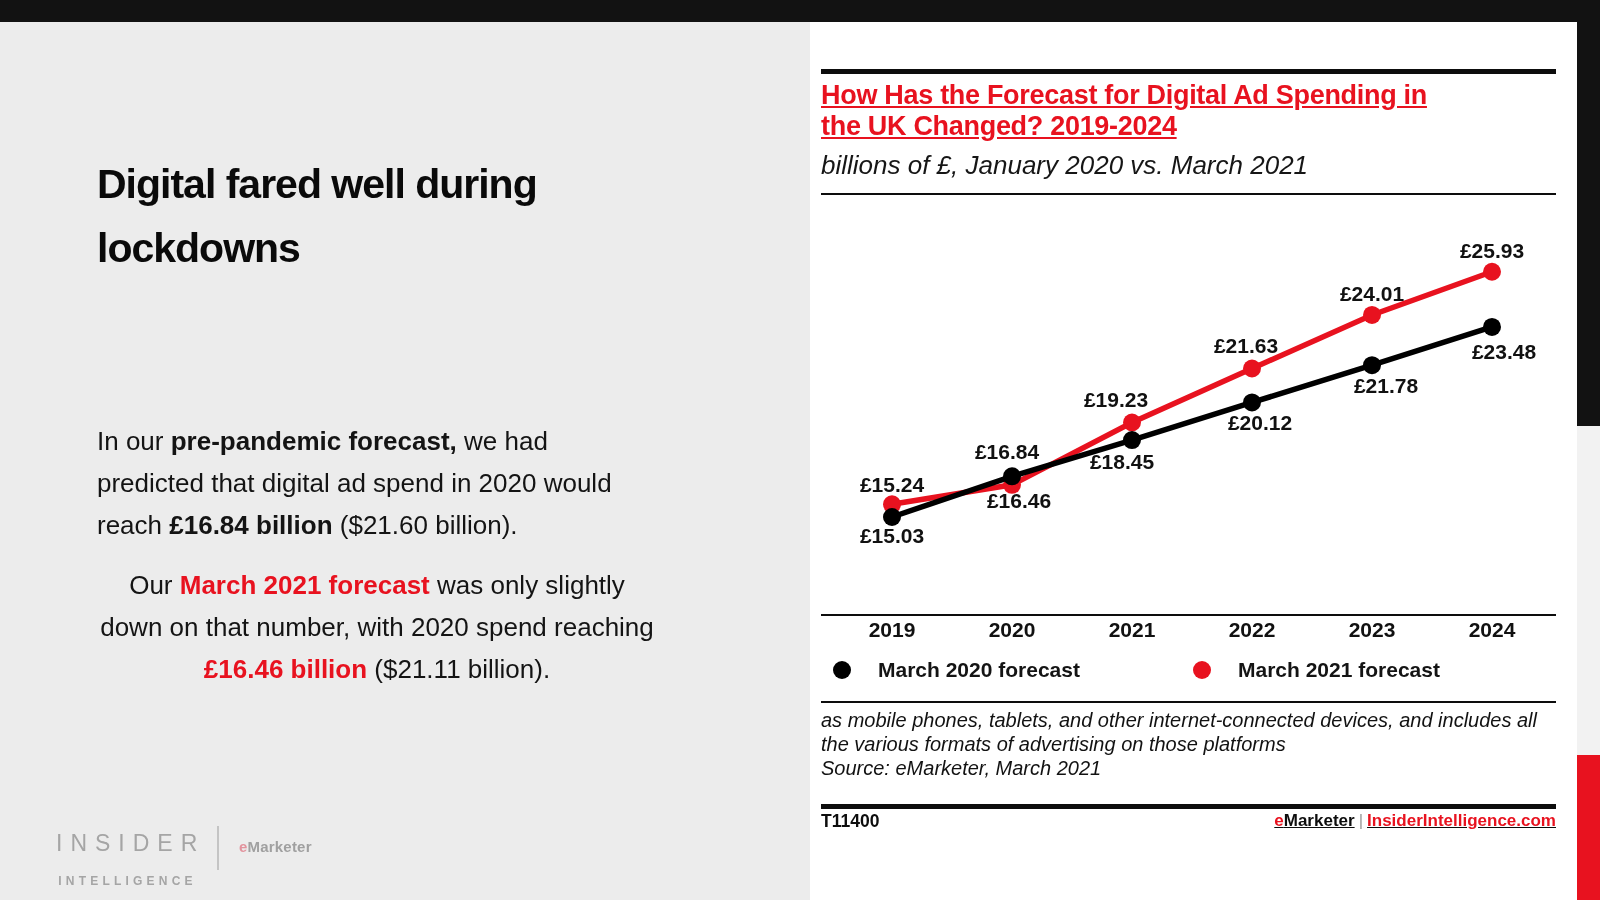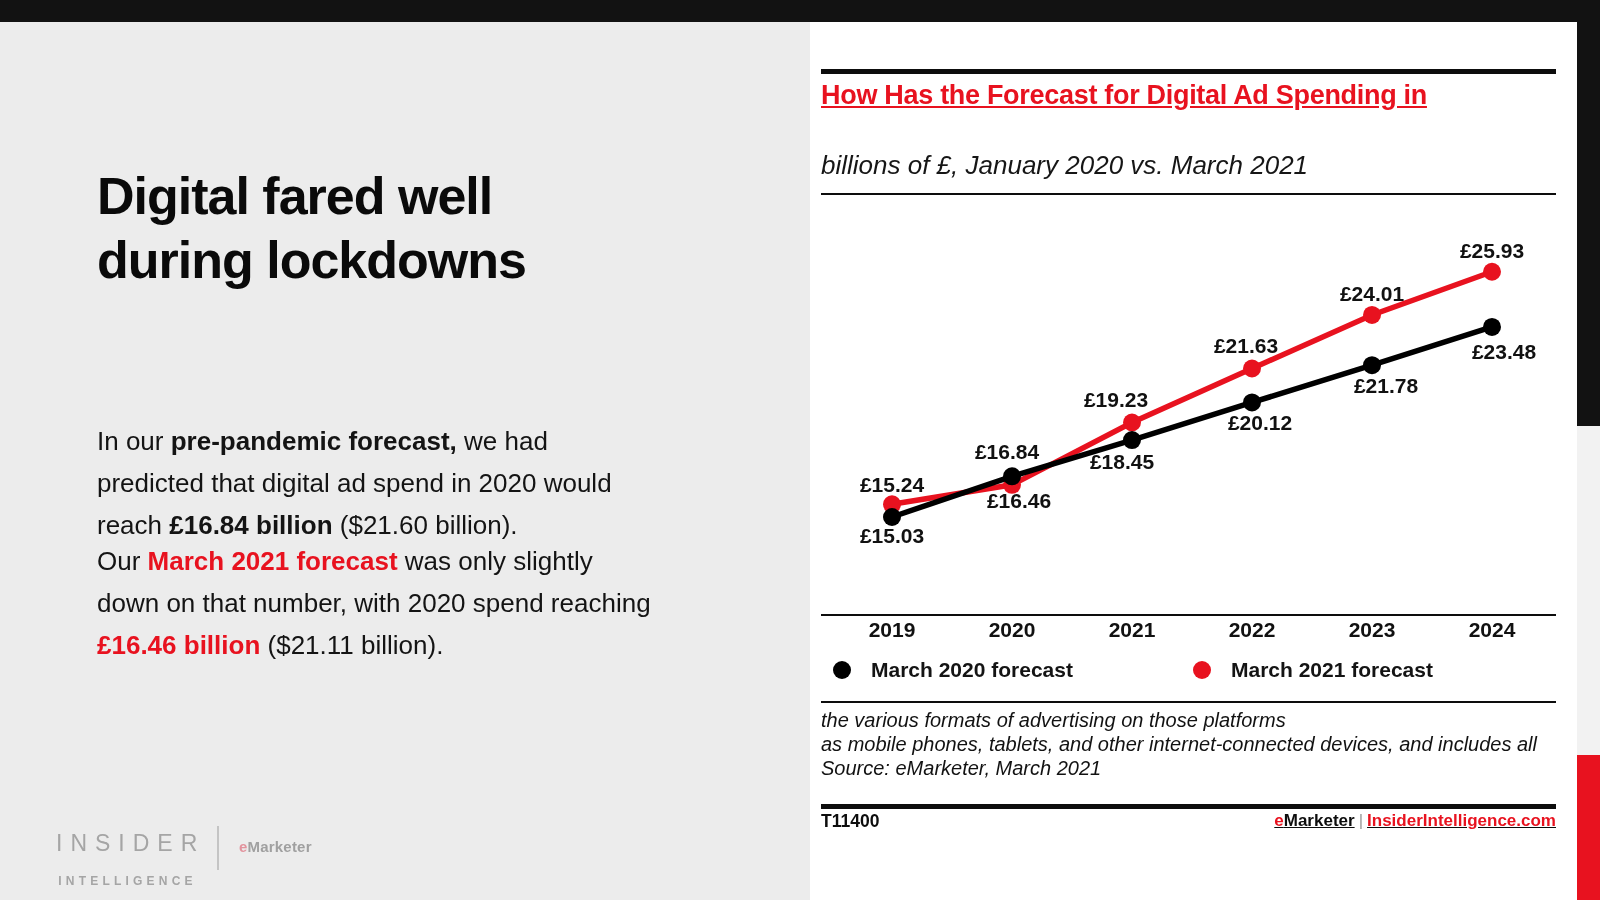--- a/index.html
+++ b/index.html
@@ -18,24 +18,24 @@
   #top-bar{left:0;top:0;width:1600px;height:22px;background:#121212;}
   #strip-black{left:1577px;top:0;width:23px;height:426px;background:#121212;}
   #strip-gray{left:1577px;top:426px;width:23px;height:329px;background:var(--strip-gray);}
   #strip-red{left:1577px;top:755px;width:23px;height:145px;background:var(--red);}
 
   
   #left-panel{left:0;top:22px;width:810px;height:878px;background:var(--panel-gray);}
   #right-panel{left:810px;top:22px;width:767px;height:878px;background:#ffffff;}
 
   
-  #headline{left:97px;top:164px;width:560px;font-size:52px;line-height:64px;font-weight:700;letter-spacing:-1px;color:#0a0a0a;}
+  #headline{left:97px;top:152px;width:560px;font-size:41px;line-height:64px;font-weight:700;letter-spacing:-1px;color:#0a0a0a;}
   .body-para{left:97px;width:560px;font-size:26px;line-height:42px;color:#141414;}
   #para-0{top:420px;}
-  #para-1{top:540px;}
+  #para-1{top:564px;text-align:center;}
   .seg-bold{font-weight:700;}
   .seg-bold-red{font-weight:700;color:var(--red);}
 
   
   #logo-block{left:48px;top:830px;width:155px;text-align:center;color:var(--logo-gray);}
   #logo-line1{font-size:23px;letter-spacing:8px;font-weight:500;text-indent:8px;}
   #logo-line2{font-size:12px;letter-spacing:4.2px;font-weight:700;margin-top:17px;text-indent:4px;}
   #logo-divider{left:217px;top:826px;width:2px;height:44px;background:#c4c4c4;}
   #logo-emarketer{left:239px;top:838px;font-size:15px;font-weight:600;color:#a0a0a0;letter-spacing:0.2px;}
   #logo-emarketer .e{color:#e2939d;}
@@ -45,21 +45,21 @@
   #rule-title{top:69px;height:5px;}
   #rule-subtitle{top:193px;height:2px;}
   #rule-legend{top:701px;height:2px;}
   #rule-footer{top:804px;height:5px;}
 
   #chart-title{left:821px;top:80px;width:730px;font-size:27px;line-height:31px;font-weight:700;color:var(--red);letter-spacing:-0.3px;text-decoration:underline;}
   #chart-subtitle{left:821px;top:150px;width:730px;font-size:26px;font-style:italic;color:#161616;}
 
   #chart-svg{left:810px;top:210px;}
 
-  .legend-item{top:658px;display:flex;align-items:center;gap:20px;font-size:21px;font-weight:700;color:#141414;}
+  .legend-item{top:658px;display:flex;align-items:center;gap:27px;font-size:21px;font-weight:700;color:#141414;}
   #legend-item-0{left:833px;}
   #legend-item-1{left:1193px;}
   .legend-dot{width:18px;height:18px;border-radius:50%;display:inline-block;}
 
   #note-block{left:821px;top:708px;width:740px;font-size:20px;line-height:24px;font-style:italic;color:#121212;white-space:nowrap;}
   #chart-id{left:821px;top:811px;font-size:17.5px;font-weight:700;color:#0d0d0d;}
   #footer-brand{right:44px;top:811px;font-size:17px;font-weight:700;color:#0d0d0d;text-decoration:underline;}
   #footer-brand .e{color:var(--red);}
   #footer-brand .sep{color:#9a9a9a;font-weight:400;padding:0 4px;}
   #footer-brand .site{color:var(--red);}
@@ -79,21 +79,21 @@
 <p class="abs body-para" id="para-1"><span>Our </span><span class="seg-bold-red">March 2021 forecast</span><span> was only slightly down on that number, with 2020 spend reaching </span><span class="seg-bold-red">£16.46 billion</span><span> ($21.11 billion).</span></p>
 
 <div class="abs" id="logo-block">
   <div id="logo-line1">INSIDER</div>
   <div id="logo-line2">INTELLIGENCE</div>
 </div>
 <div class="abs" id="logo-divider"></div>
 <div class="abs" id="logo-emarketer"><span class="e">e</span><span>Marketer</span></div>
 
 <div class="abs rule" id="rule-title"></div>
-<h2 class="abs" id="chart-title"><span>How Has the Forecast for Digital Ad Spending in</span><br></h2>
+<h2 class="abs" id="chart-title"><span>How Has the Forecast for Digital Ad Spending in</span><br><span>the UK Changed? 2019-2024</span></h2>
 <div class="abs" id="chart-subtitle">billions of £, January 2020 vs. March 2021</div>
 <div class="abs rule" id="rule-subtitle"></div>
 
 <svg class="abs" id="chart-svg" width="767" height="435" viewBox="0 0 767 435">
     <line x1="11" y1="405" x2="746" y2="405" stroke="#0d0d0d" stroke-width="2"></line>
     <text x="82" y="427" text-anchor="middle" font-size="21" font-weight="bold" fill="#111111" font-family="&quot;Liberation Sans&quot;,sans-serif">2019</text>
     <text x="202" y="427" text-anchor="middle" font-size="21" font-weight="bold" fill="#111111" font-family="&quot;Liberation Sans&quot;,sans-serif">2020</text>
     <text x="322" y="427" text-anchor="middle" font-size="21" font-weight="bold" fill="#111111" font-family="&quot;Liberation Sans&quot;,sans-serif">2021</text>
     <text x="442" y="427" text-anchor="middle" font-size="21" font-weight="bold" fill="#111111" font-family="&quot;Liberation Sans&quot;,sans-serif">2022</text>
     <text x="562" y="427" text-anchor="middle" font-size="21" font-weight="bold" fill="#111111" font-family="&quot;Liberation Sans&quot;,sans-serif">2023</text>
@@ -131,20 +131,20 @@
   <span>March 2020 forecast</span>
 </div>
 <div class="abs legend-item" id="legend-item-1">
   <span class="legend-dot" id="legend-dot-1" style="background: rgb(232, 18, 31);"></span>
   <span>March 2021 forecast</span>
 </div>
 
 <div class="abs rule" id="rule-legend"></div>
 
 <div class="abs" id="note-block">
+  <div>as mobile phones, tablets, and other internet-connected devices, and includes all</div>
   <div>the various formats of advertising on those platforms</div>
-  <div>as mobile phones, tablets, and other internet-connected devices, and includes all</div>
   <div>Source: eMarketer, March 2021</div>
 </div>
 
 <div class="abs rule" id="rule-footer"></div>
 <div class="abs" id="chart-id">T11400</div>
 <div class="abs" id="footer-brand"><span class="e">e</span><span>Marketer</span><span class="sep">|</span><span class="site">InsiderIntelligence.com</span></div>
 
 </body></html>

